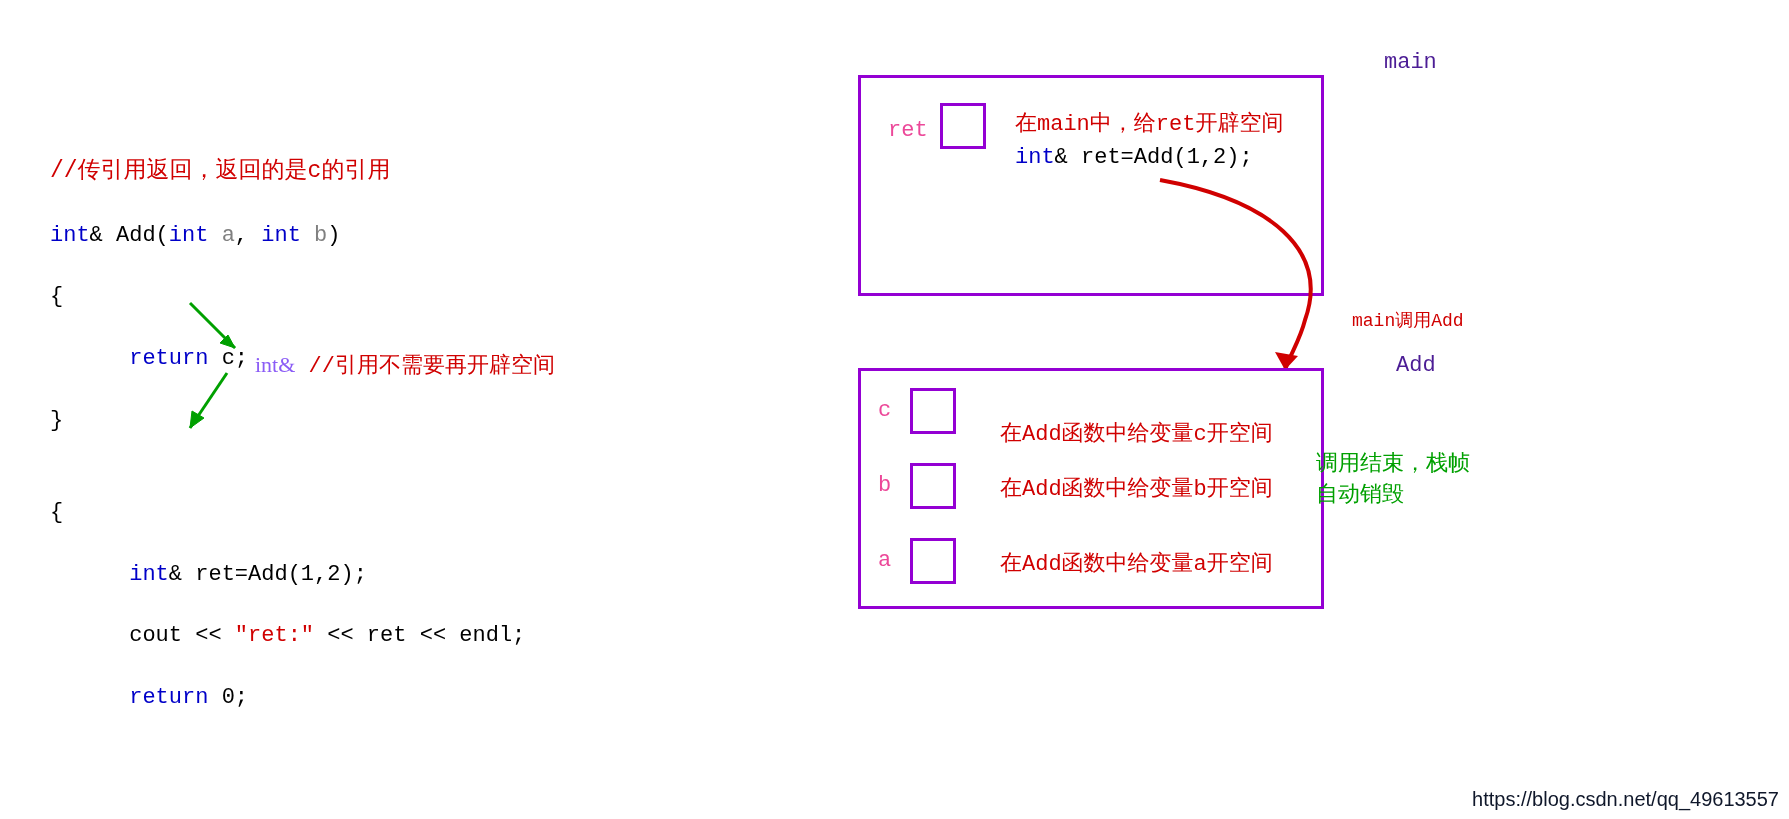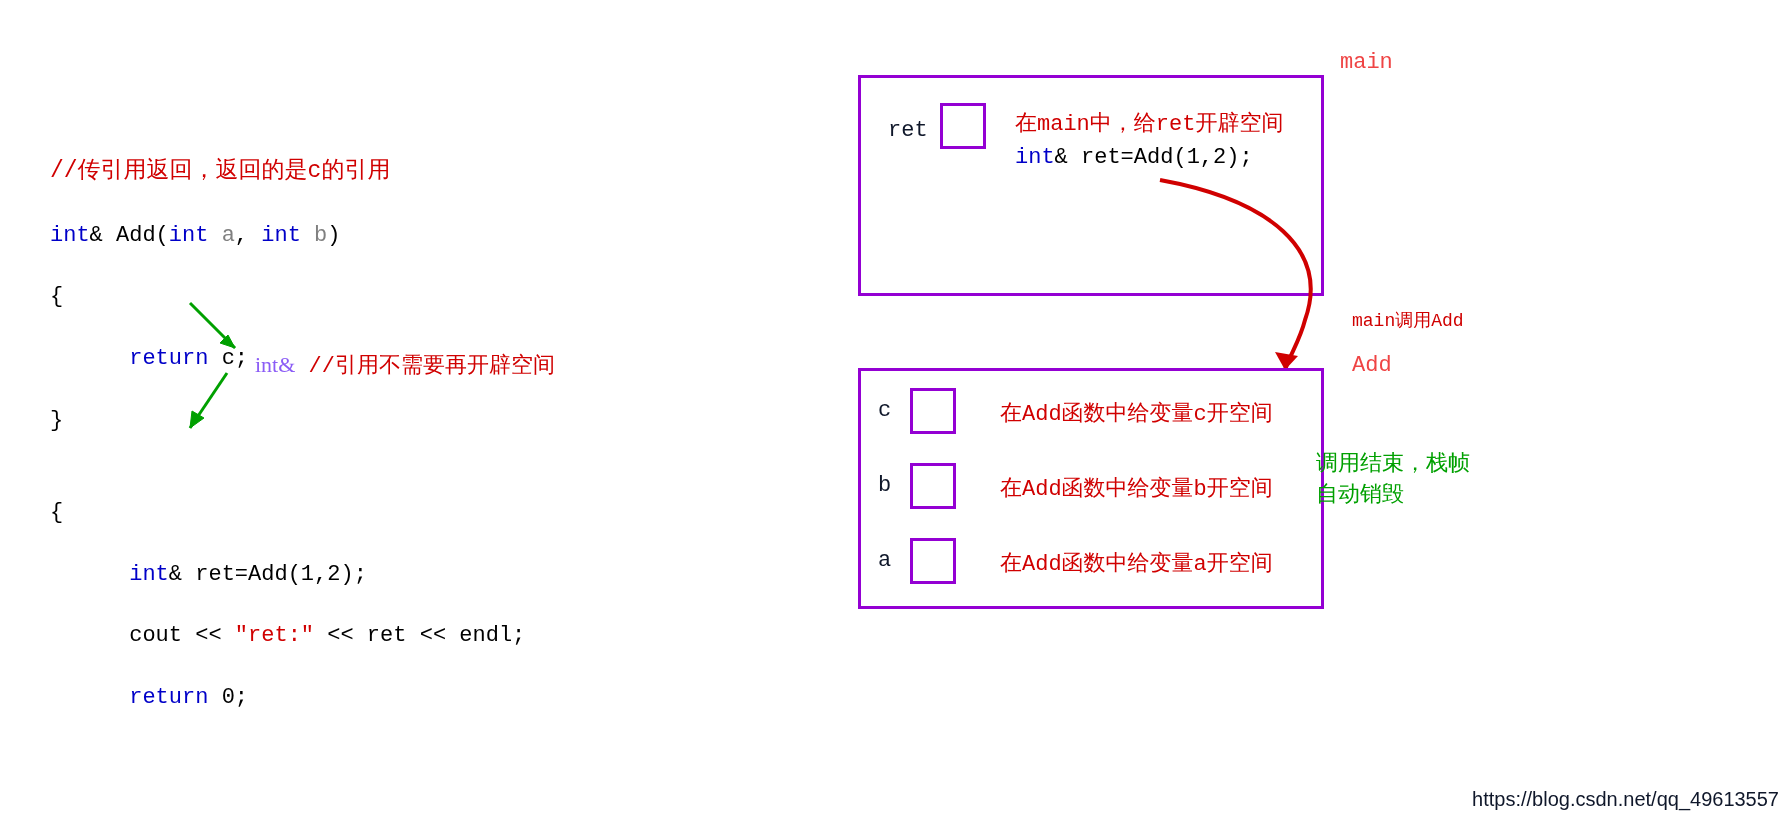--- a/index.html
+++ b/index.html
@@ -65,36 +65,37 @@
     height: 235px;
   }
   .small-box {
     position: absolute;
     width: 40px;
     height: 40px;
     border: 3px solid #9400d3;
   }
   .box-label {
     position: absolute;
-    color: #0f172a;
+    color: #ec4899;
     font-size: 22px;
   }
   .box-desc {
     position: absolute;
     color: #d00000;
     font-size: 22px;
   }
   .code-line {
     position: absolute;
     font-size: 22px;
   }
   .frame-title {
     position: absolute;
-    color: #ef4444;
+    color: #4c1d95;
     font-size: 22px;
+    margin-left: 44px;
   }
   .call-label {
     position: absolute;
     color: #d00000;
     font-size: 18px;
   }
   .green-note {
     position: absolute;
     color: #00a000;
     font-size: 22px;
@@ -153,21 +154,21 @@
   <path d="M 10 10 C 120 30, 180 80, 155 150 C 150 170, 140 185, 135 200" stroke="#d00000" stroke-width="4" fill="none"></path>
   <polygon points="135,200 125,182 148,186" fill="#d00000"></polygon>
 </svg>
 <div class="call-label" style="left:1352px; top:308px;">main调用Add</div>
 
 <div class="frame add-frame"></div>
 <div class="frame-title" style="left:1352px; top:353px;">Add</div>
 
 <div class="box-label" style="left:878px; top:398px;">c</div>
 <div class="small-box" style="left:910px; top:388px;"></div>
-<div class="box-desc" style="left:1000px; top:398px;">在Add函数中给变量c开空间</div>
+<div class="box-desc" style="left:1000px; top:418px;">在Add函数中给变量c开空间</div>
 
 <div class="box-label" style="left:878px; top:473px;">b</div>
 <div class="small-box" style="left:910px; top:463px;"></div>
 <div class="box-desc" style="left:1000px; top:473px;">在Add函数中给变量b开空间</div>
 
 <div class="box-label" style="left:878px; top:548px;">a</div>
 <div class="small-box" style="left:910px; top:538px;"></div>
 <div class="box-desc" style="left:1000px; top:548px;">在Add函数中给变量a开空间</div>
 
 <div class="green-note" style="left:1316px; top:450px;">

